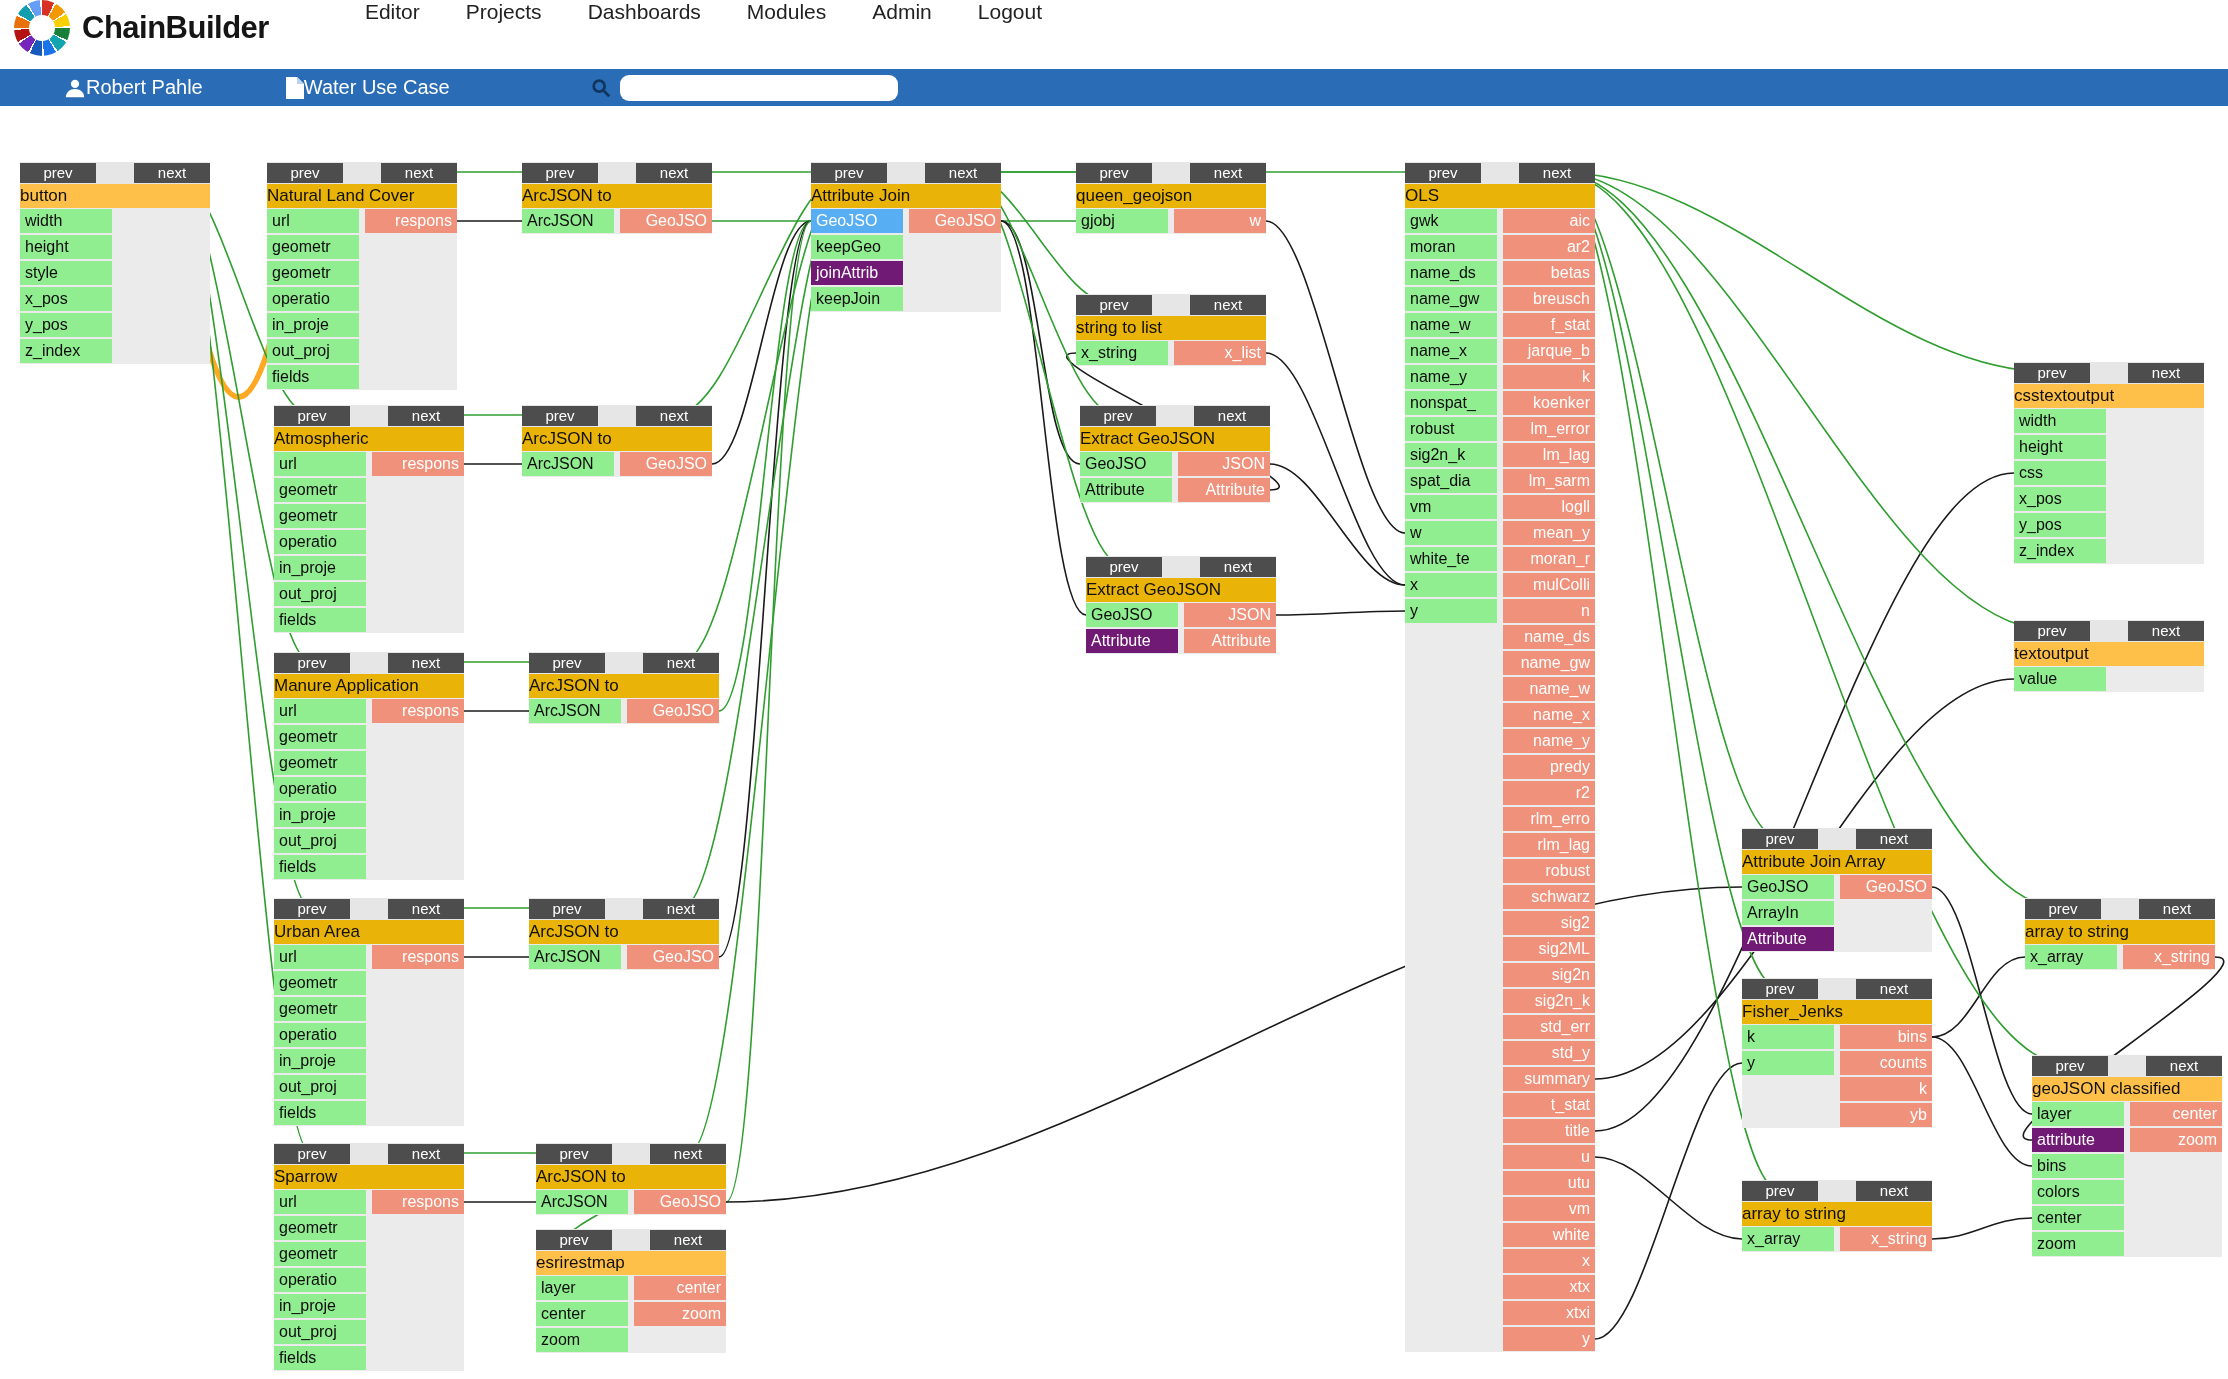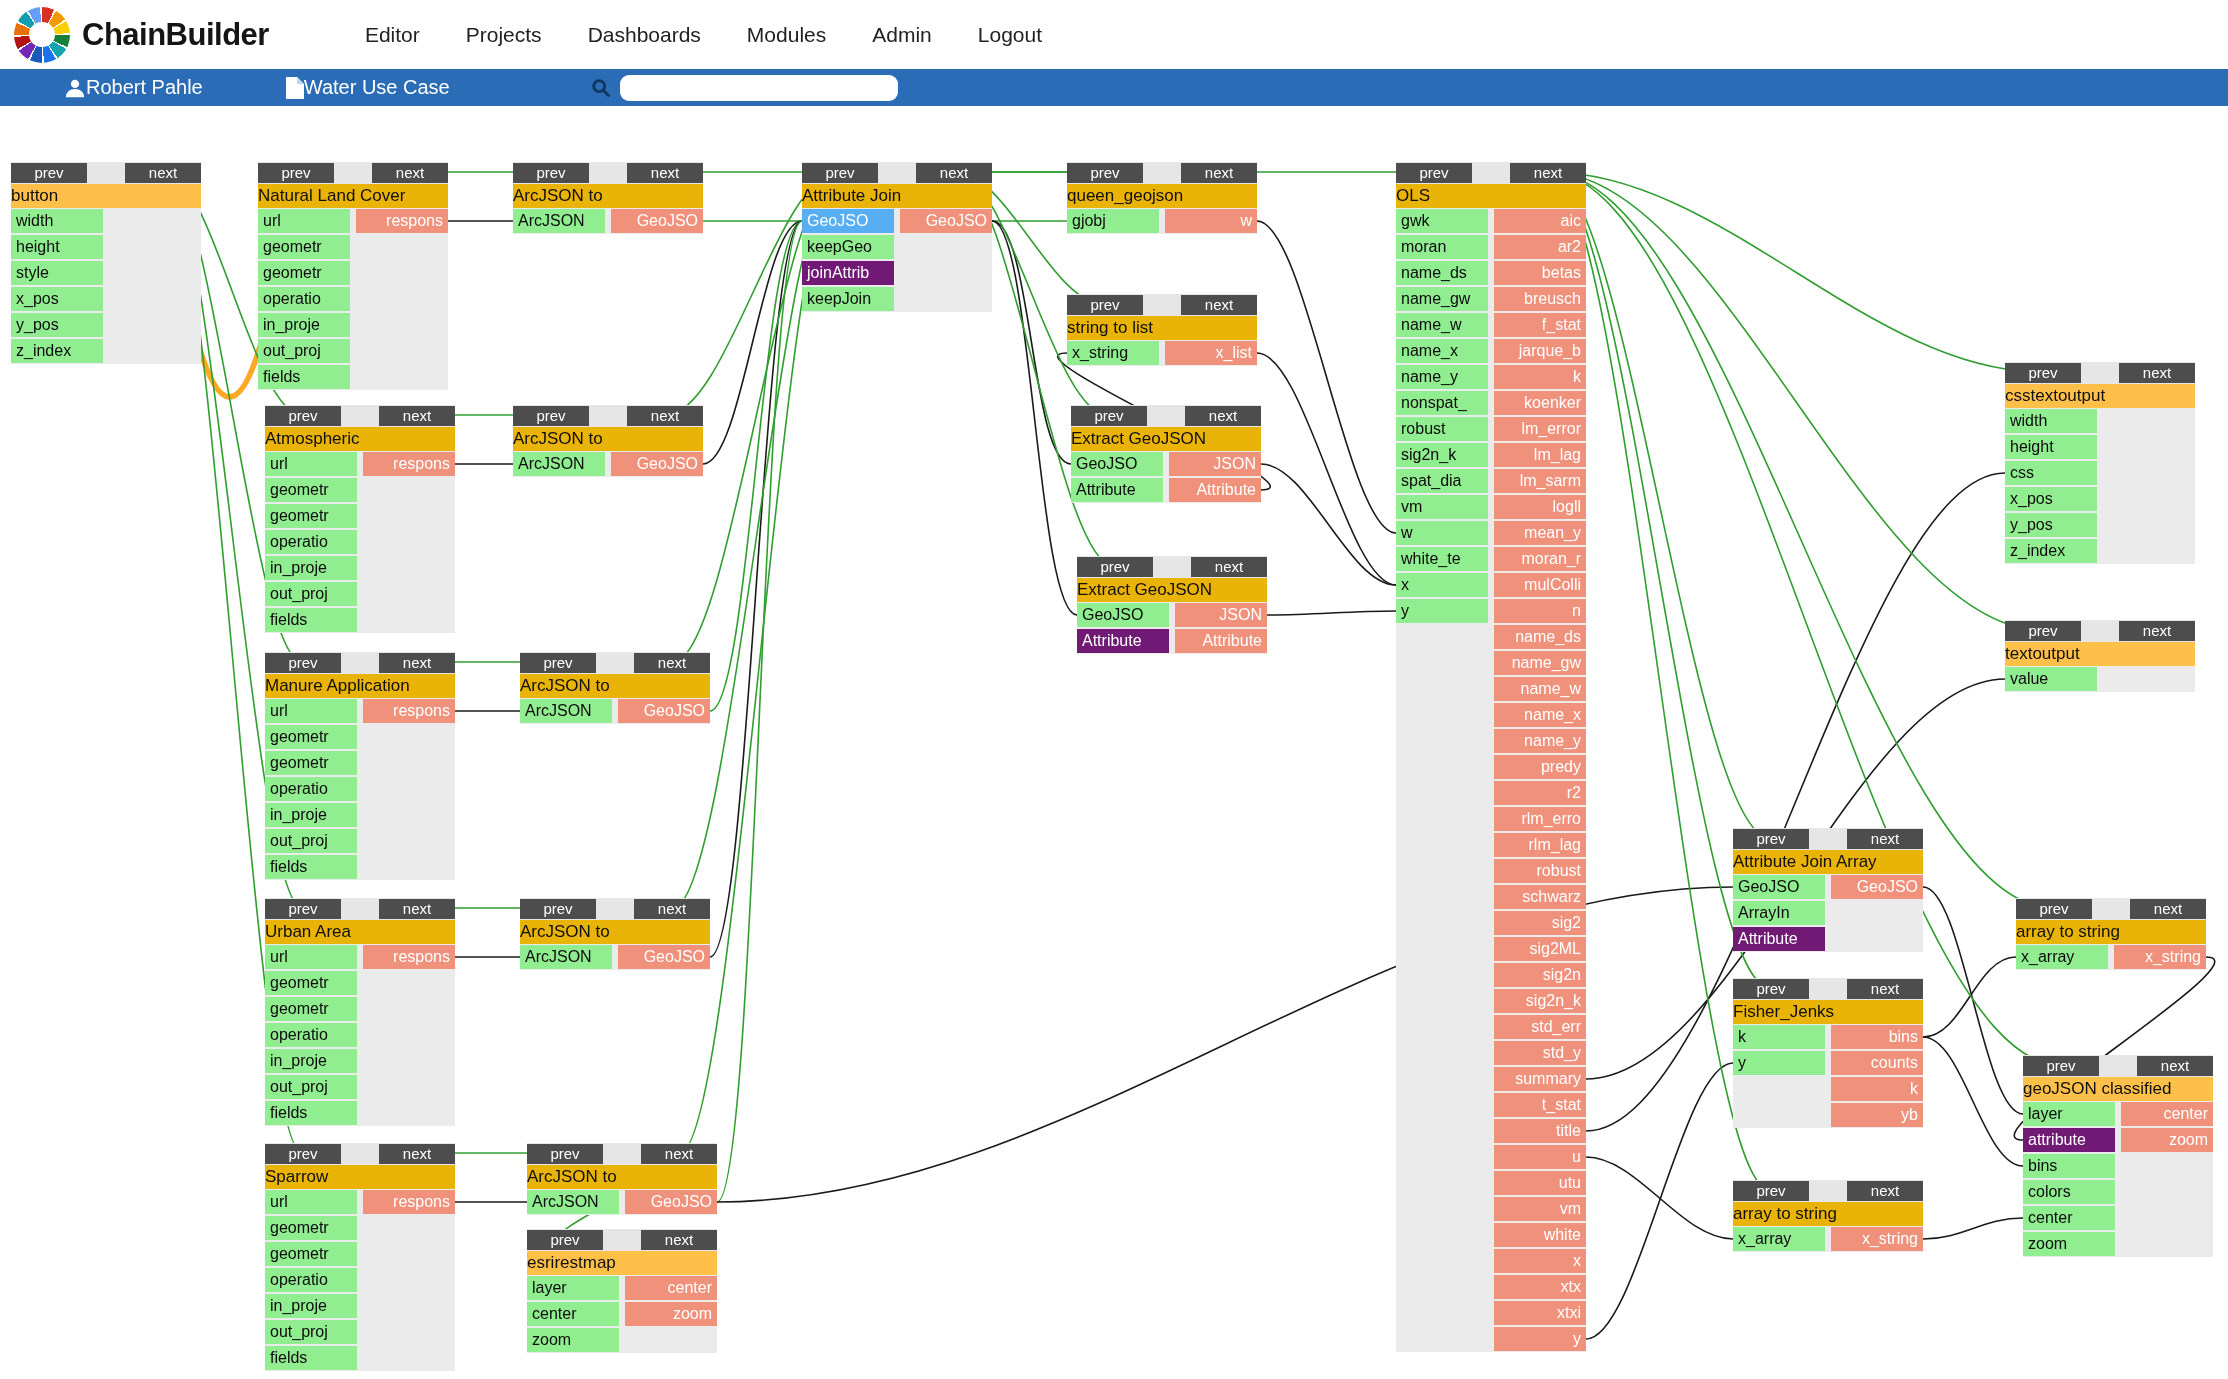--- a/index.html
+++ b/index.html
@@ -1,20 +1,20 @@
 <!DOCTYPE html>
 <html><head>
 <meta charset="utf-8">
 <style>
   html,body{margin:0;padding:0}
   body{width:2228px;height:1379px;position:relative;overflow:hidden;background:#ffffff;
        font-family:"Liberation Sans",sans-serif}
 
   
-  .app-header{position:relative;z-index:3;height:69px;background:#fff;display:flex;align-items:center}
+  .app-header{position:relative;z-index:3;height:69px;background:#fff;display:flex;align-items:flex-start}
   .logo{display:flex;align-items:center;gap:12px;margin-left:14px}
   .logo-wheel{width:56px;height:56px;border-radius:50%;position:relative;
     background:conic-gradient(#d93025 0 26deg,#fff 26deg 30deg,#f29900 30deg 56deg,#fff 56deg 60deg,
       #f8d000 60deg 86deg,#fff 86deg 90deg,#188038 90deg 116deg,#fff 116deg 120deg,
       #12a4af 120deg 146deg,#fff 146deg 150deg,#1a73e8 150deg 176deg,#fff 176deg 180deg,
       #185abc 180deg 206deg,#fff 206deg 210deg,#7627bb 210deg 236deg,#fff 236deg 240deg,
       #b31412 240deg 266deg,#fff 266deg 270deg,#e8710a 270deg 296deg,#fff 296deg 300deg,
       #129eaf 300deg 326deg,#fff 326deg 330deg,#669df6 330deg 356deg,#fff 356deg 360deg)}
   .logo-wheel::after{content:"";position:absolute;inset:27%;background:#fff;border-radius:50%}
   .logo-text{font-size:31px;font-weight:700;color:#151515;letter-spacing:-.5px}
@@ -25,21 +25,21 @@
   .top-bar{position:relative;z-index:3;height:37px;background:#2a6cb5;display:flex;align-items:center;
            color:#fff;font-size:20px}
   .tb-group{display:flex;align-items:center;}
   .tb-user{margin-left:64px}
   .tb-doc{margin-left:83px}
   .tb-search{margin-left:140px;display:flex;align-items:center;gap:8px}
   .search-input{width:258px;height:26px;border:none;border-radius:9px;outline:none;
                 padding:0 10px;font-size:16px;font-family:inherit}
 
   
-  #canvas{position:absolute;left:0;top:0;width:2069px;height:1379px;z-index:1}
+  #canvas{position:absolute;left:9px;top:0;width:2069px;height:1379px;z-index:1}
   #wires{position:absolute;left:0;top:0;z-index:1}
 
   .node{position:absolute;width:190px;z-index:2;font-size:16px}
   .node-head{height:22px;display:flex;justify-content:space-between;background:#e6e6e6}
   .pn{width:76px;height:20px;margin-top:1px;border:none;background:#4d4d4d;color:#fff;
       font-size:15px;font-family:inherit;line-height:20px;padding:0;cursor:pointer}
   .node-title{height:24px;line-height:24px;text-align:left;font-size:17px;color:#101010;
               overflow:hidden;white-space:nowrap;cursor:move}
   .node-title.green{background:#eab308}
   .node-title.orange{background:#ffc04a}

